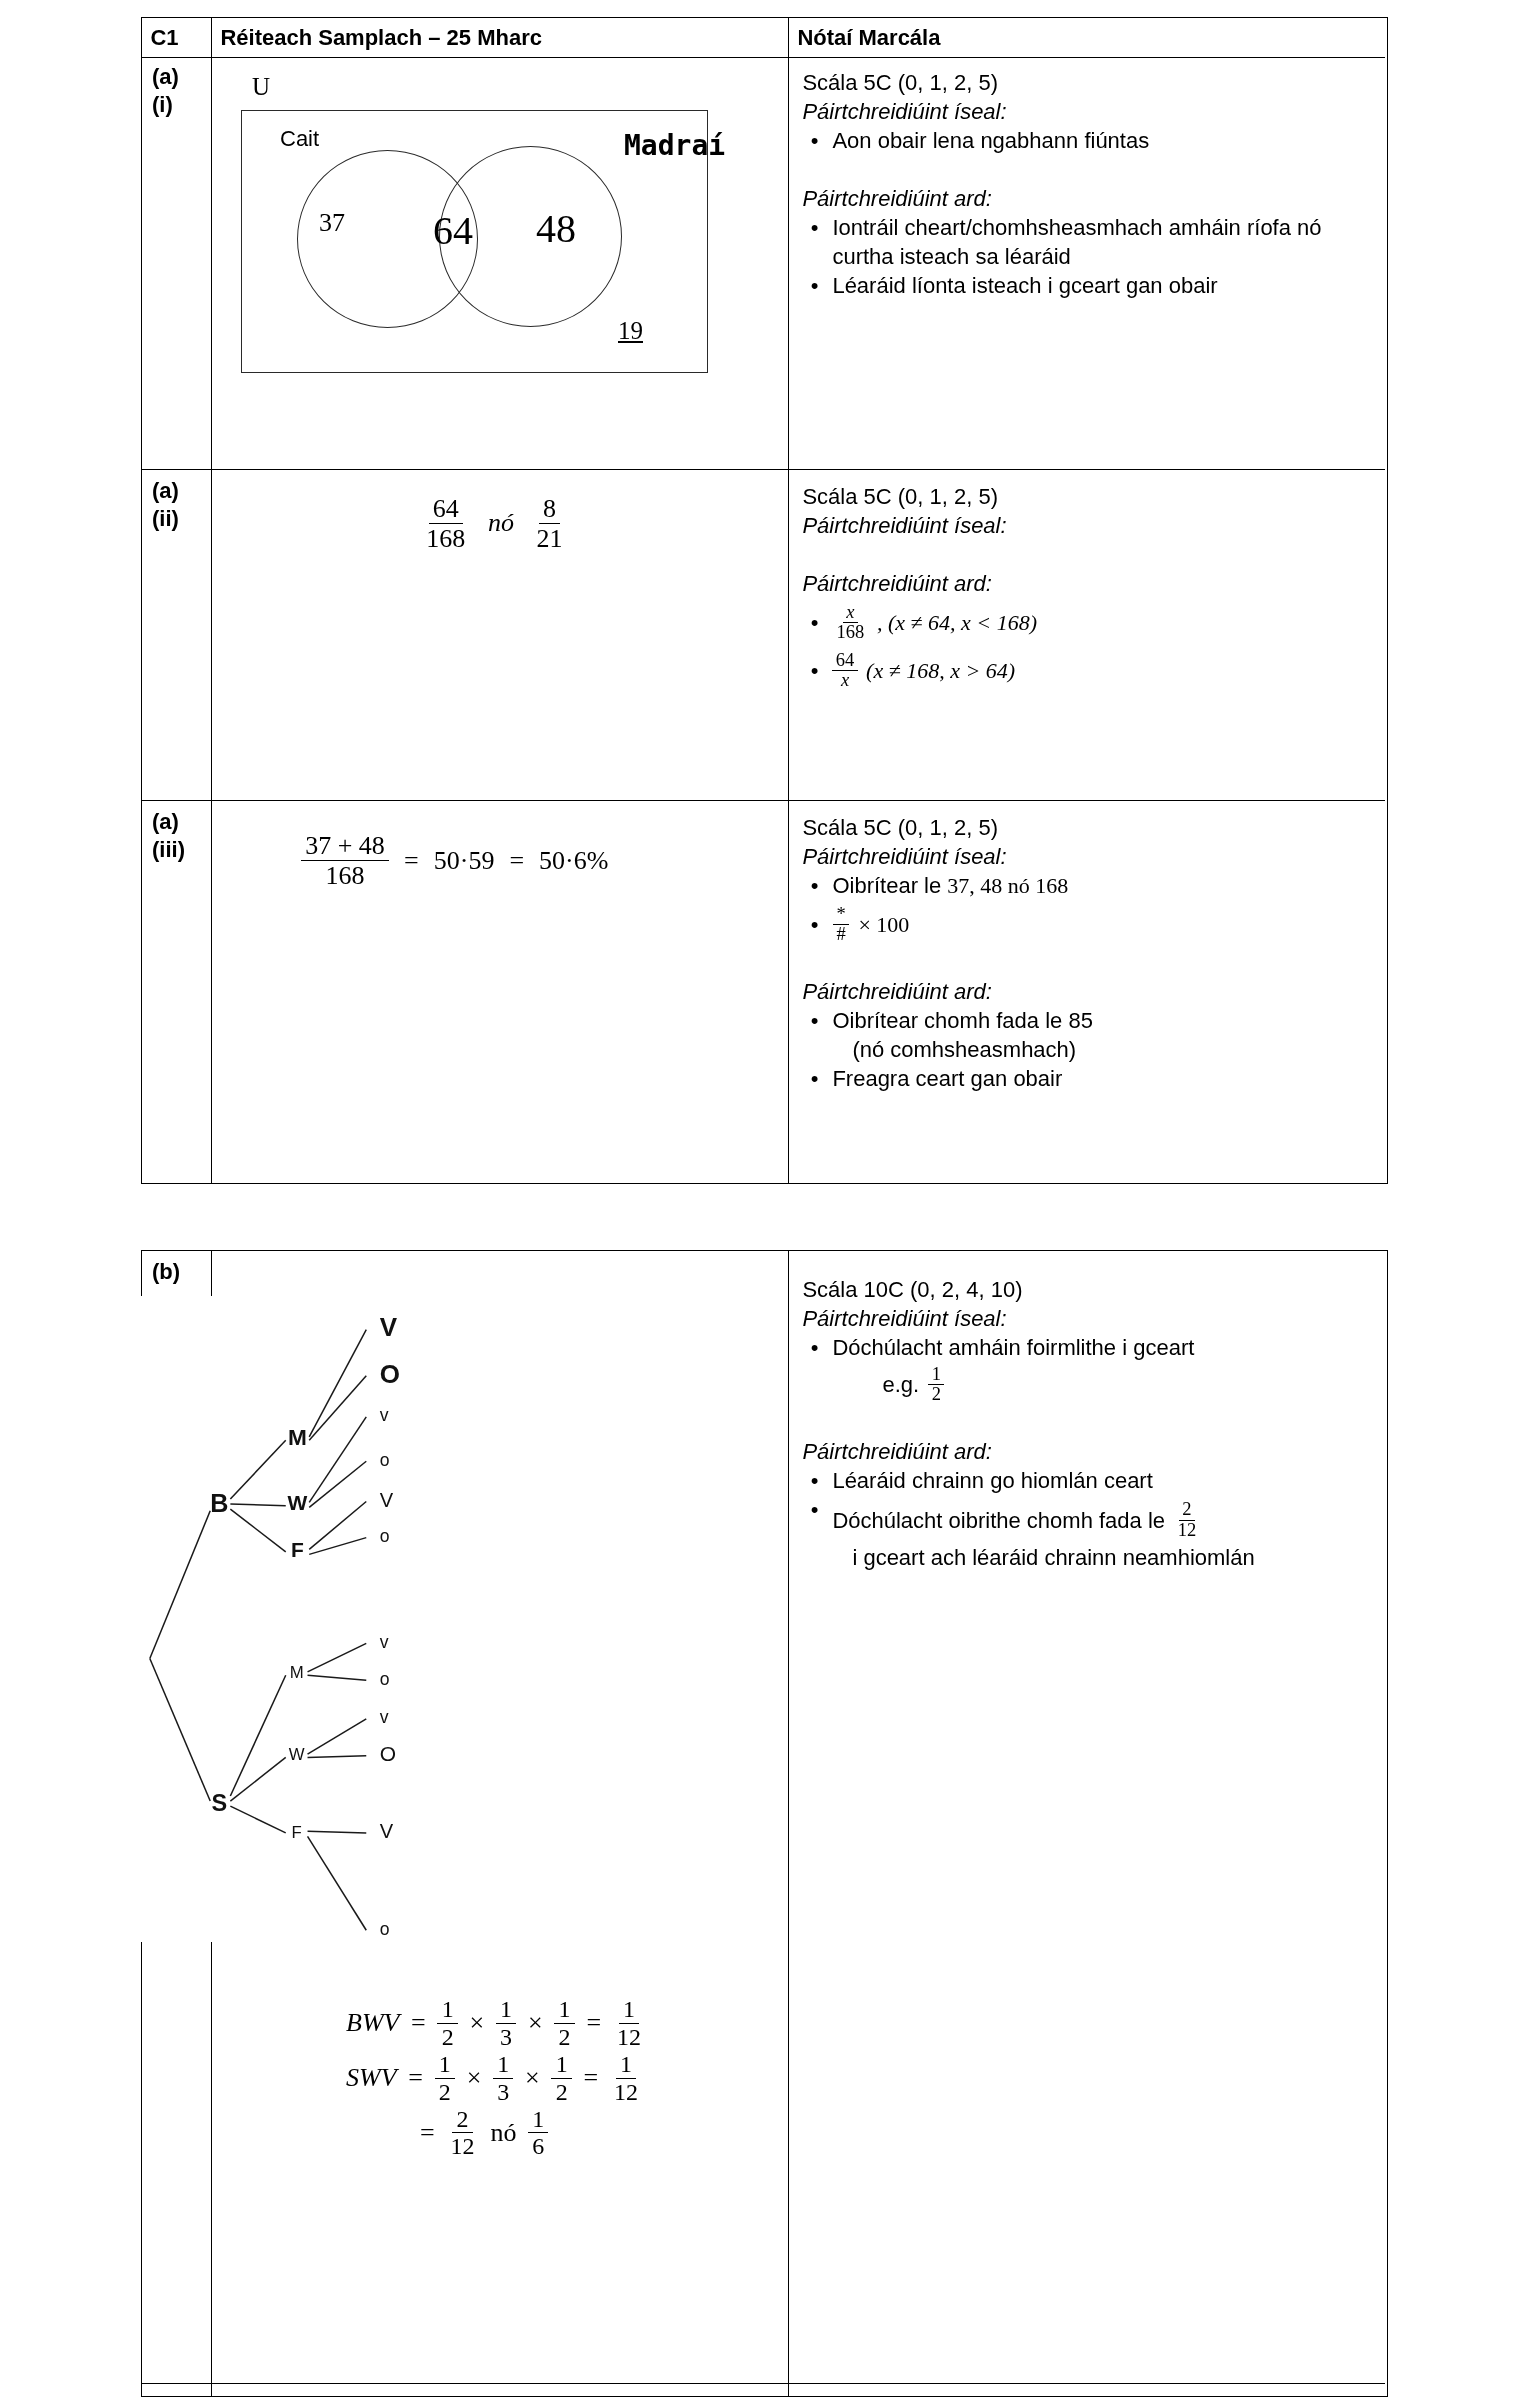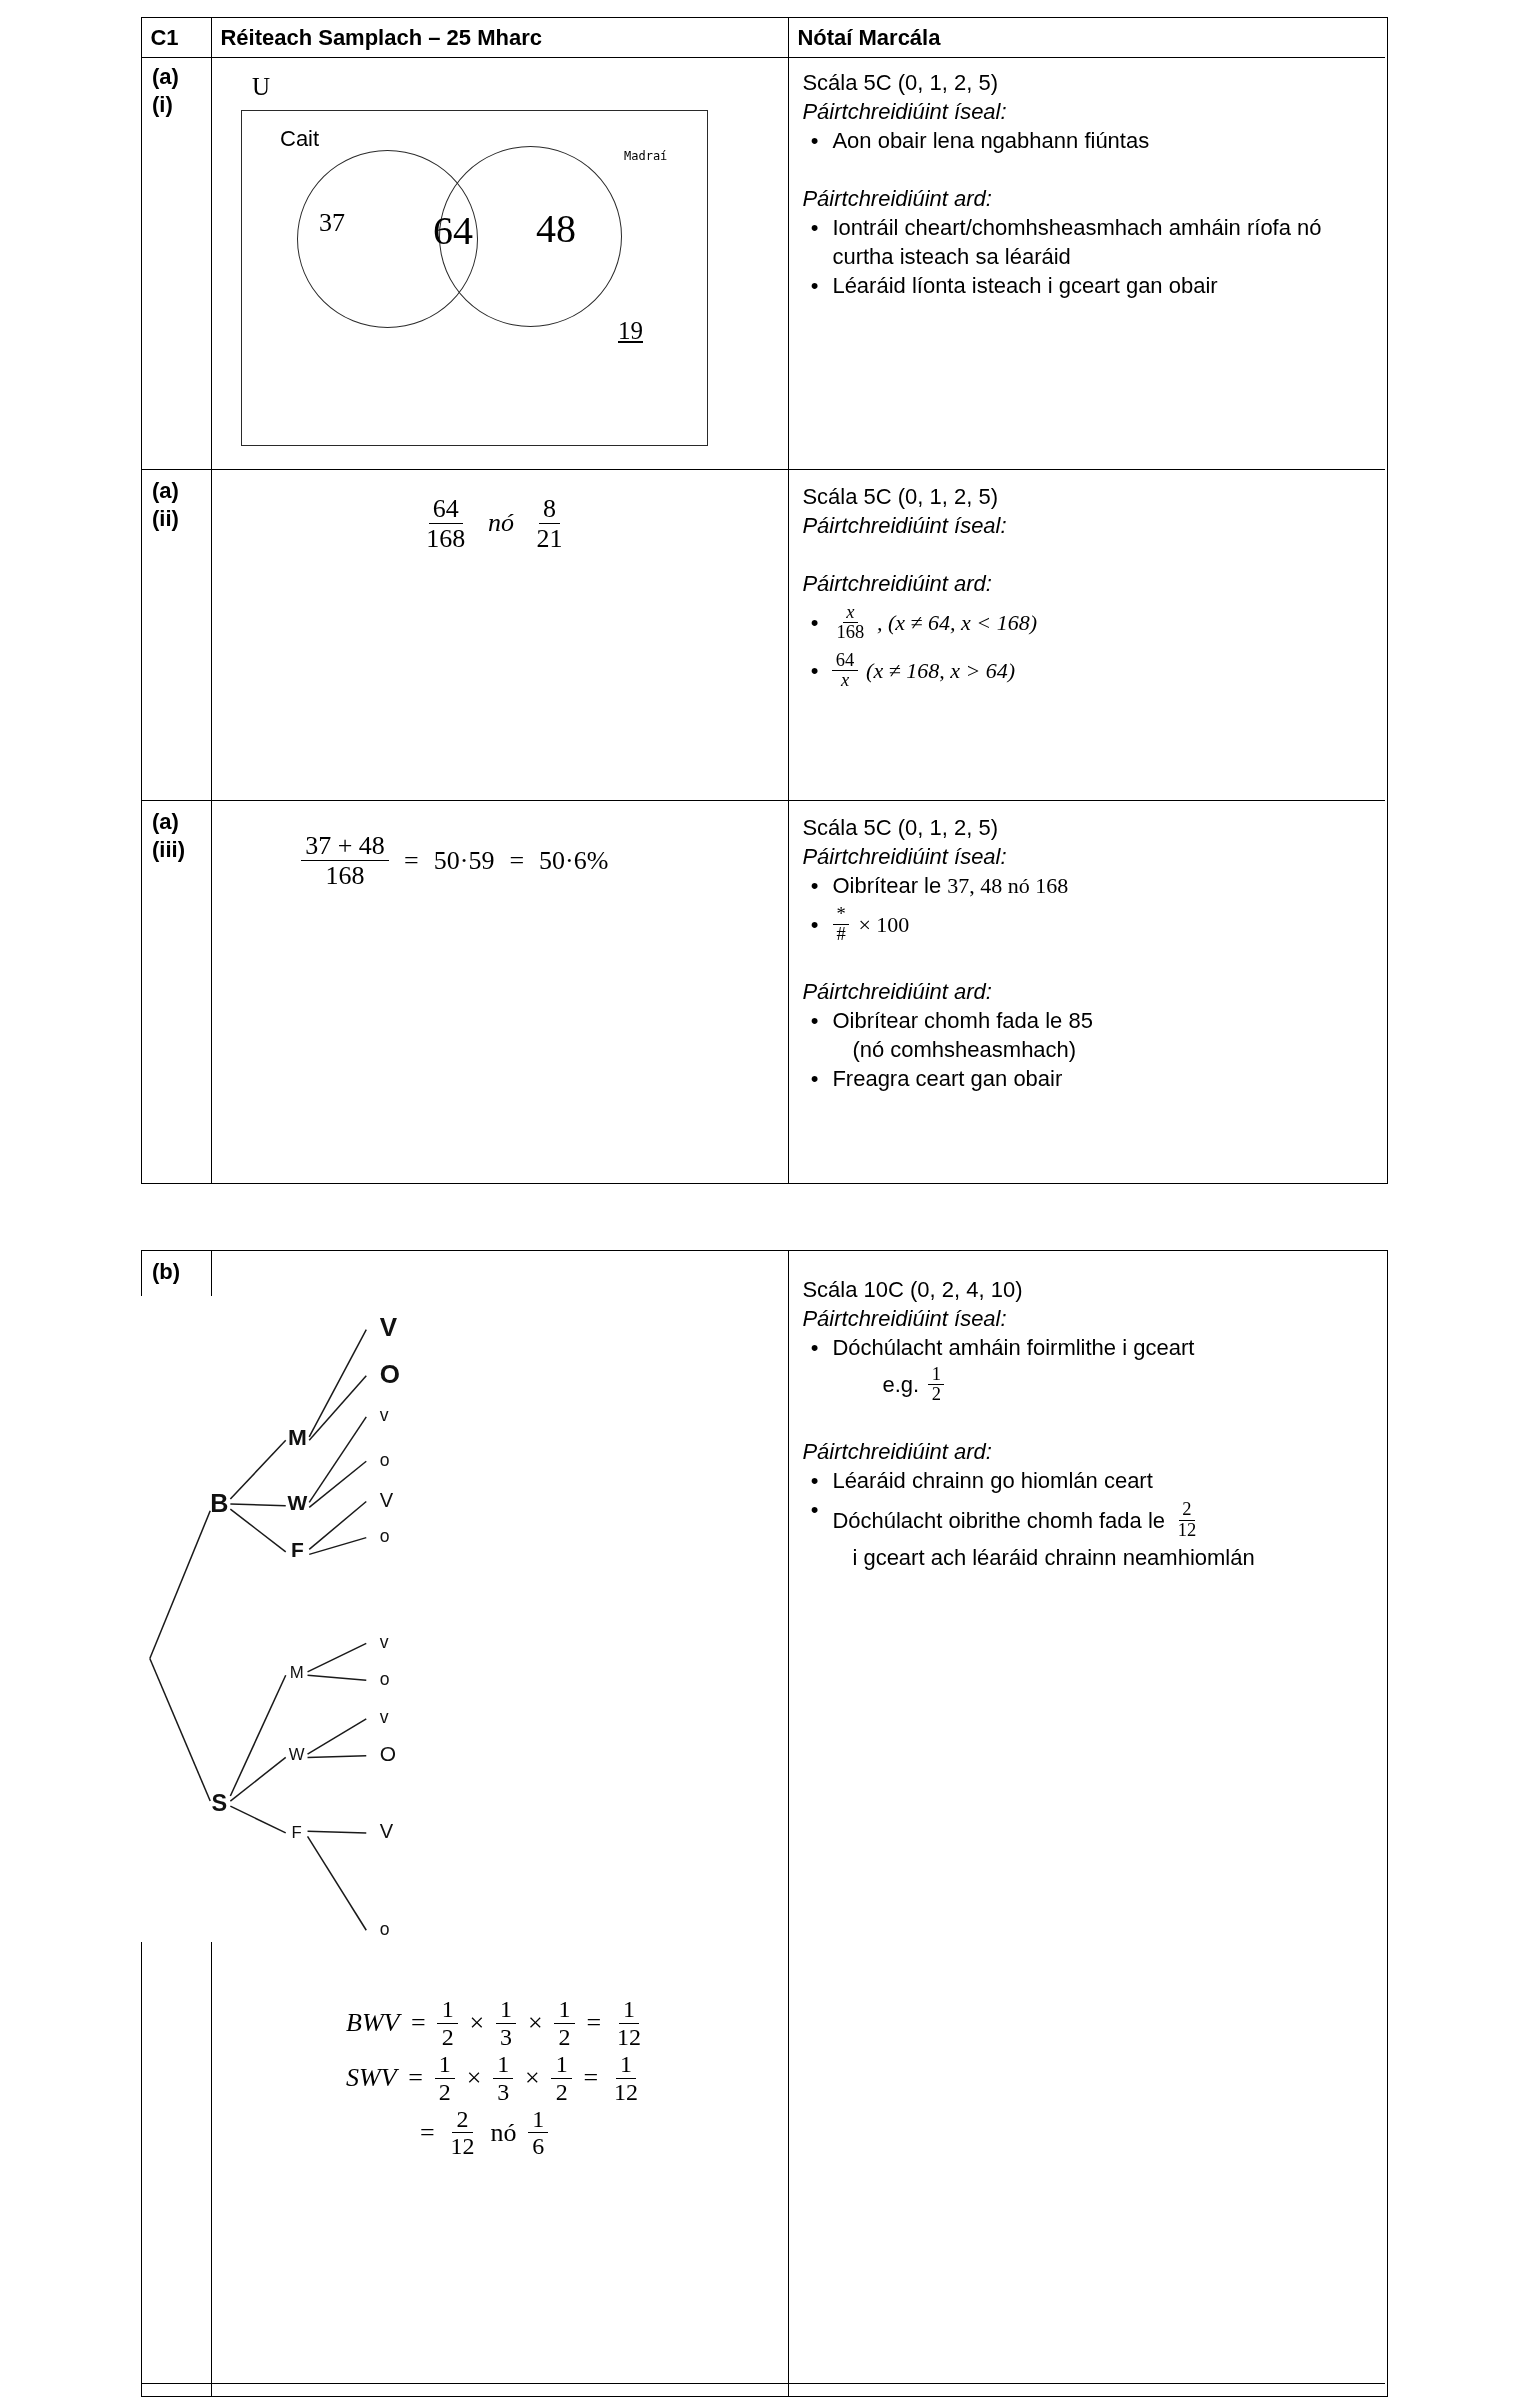--- a/index.html
+++ b/index.html
@@ -29,27 +29,27 @@
   .it { font-style:italic; }
   .frac { display:inline-flex; flex-direction:column; align-items:center; text-align:center; line-height:1.12; vertical-align:middle; }
   .frac .num { border-bottom:1.7px solid #000; padding:0 4.2px; }
   .frac .den { padding:0 4.2px; }
   .frac.small { font-size:18.5px; line-height:1.05; }
   .frac.small .num { border-bottom-width:1.3px; padding:0 3.4px; }
 
   
   .venn { position:absolute; left:0; top:0; width:100%; height:100%; }
   .venn-u { position:absolute; left:40px; top:17px; font-size:25px; }
-  .venn-box { position:absolute; left:29px; top:54px; width:467px; height:336px; border:1.5px solid #2a2a2a; }
+  .venn-box { position:absolute; left:29px; top:54px; width:467px; height:263px; border:1.5px solid #2a2a2a; }
   .vcirc { position:absolute; border:1.7px solid #2a2a2a; border-radius:50%; }
   .vleft  { left:55px;  top:39px; width:181px; height:178px; }
   .vright { left:197px; top:35px; width:183px; height:181px; }
   .vlbl { position:absolute; font-size:22px; }
   .cait { left:38px; top:15px; }
-  .madrai { left:382px; top:38px; font-family:"DejaVu Sans Mono", monospace; font-size:12px; }
+  .madrai { left:382px; top:18px; font-family:"DejaVu Sans Mono", monospace; font-size:28px;font-weight:bold; }
   .vnum { position:absolute; font-family:"Liberation Serif", serif; }
   .n37 { left:77px;  top:97px; font-size:26px; }
   .n64 { left:191px; top:96px; font-size:40px; }
   .n48 { left:294px; top:94px; font-size:40px; }
   .n19 { left:376px; top:206px; font-size:25px;text-decoration:underline; }
 
   
   .sol { display:flex; align-items:center; font-size:26px; }
   .sol .frac { font-size:26px; }
   .sol-aii { margin:23.5px 0 0 210px; gap:18.5px; }

